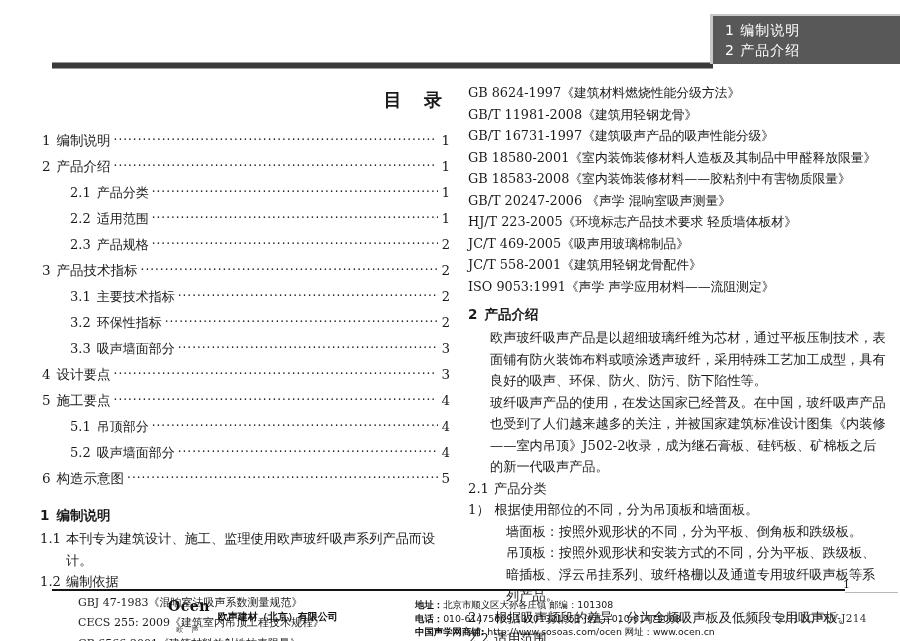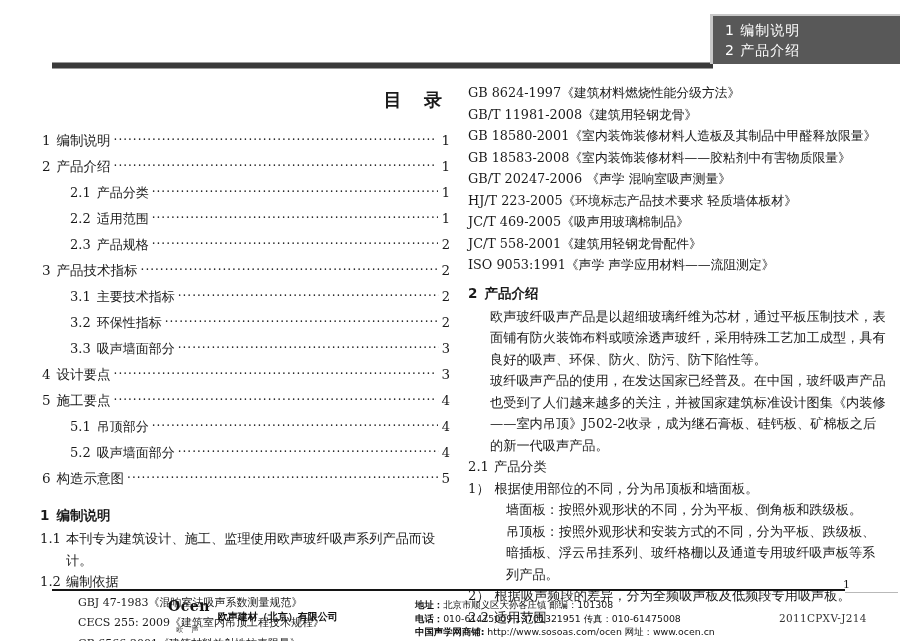--- a/index.html
+++ b/index.html
@@ -340,20 +340,21 @@
 
   </div>
 
 </div>
 
 <div class="col col-right">
 
   <div>
     <div class="std-item-r">GB 8624-1997《建筑材料燃烧性能分级方法》</div>
     <div class="std-item-r">GB/T 11981-2008《建筑用轻钢龙骨》</div>
+    <div class="std-item-r">GB/T 16731-1997《建筑吸声产品的吸声性能分级》</div>
     <div class="std-item-r">GB 18580-2001《室内装饰装修材料人造板及其制品中甲醛释放限量》</div>
     <div class="std-item-r">GB 18583-2008《室内装饰装修材料——胶粘剂中有害物质限量》</div>
     <div class="std-item-r">GB/T 20247-2006 《声学 混响室吸声测量》</div>
     <div class="std-item-r">HJ/T 223-2005《环境标志产品技术要求 轻质墙体板材》</div>
     <div class="std-item-r">JC/T 469-2005《吸声用玻璃棉制品》</div>
     <div class="std-item-r">JC/T 558-2001《建筑用轻钢龙骨配件》</div>
     <div class="std-item-r">ISO 9053:1991《声学 声学应用材料——流阻测定》</div>
   </div>
 
   <div class="sec-head" style="margin-top:6px;">

